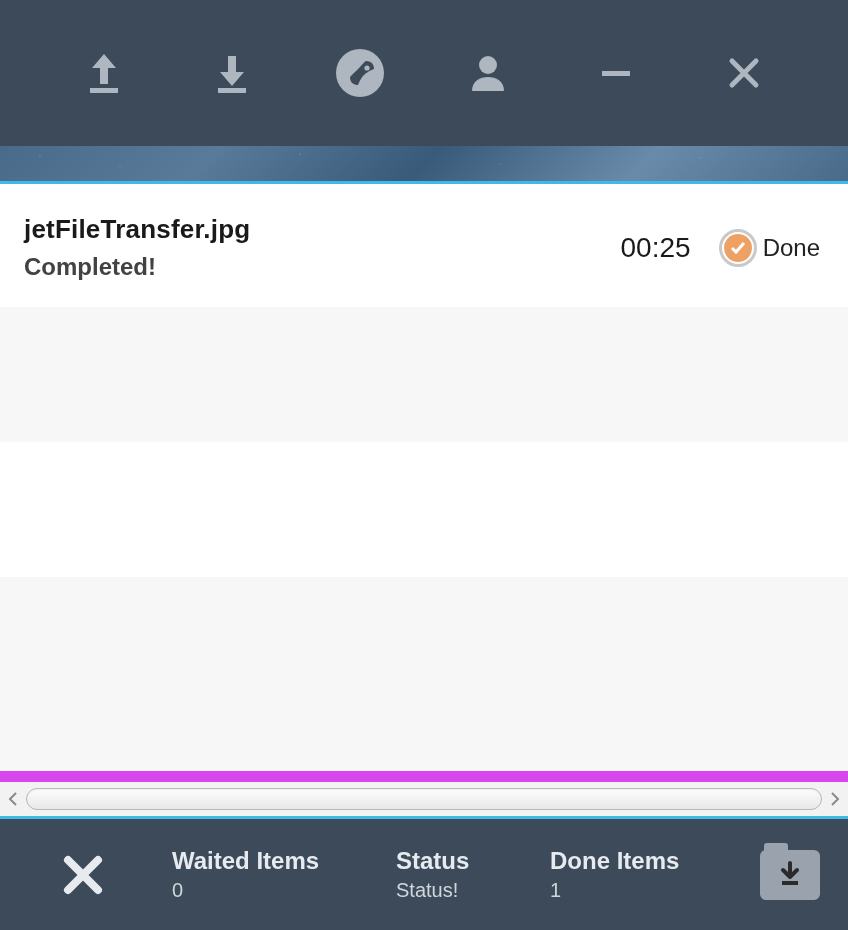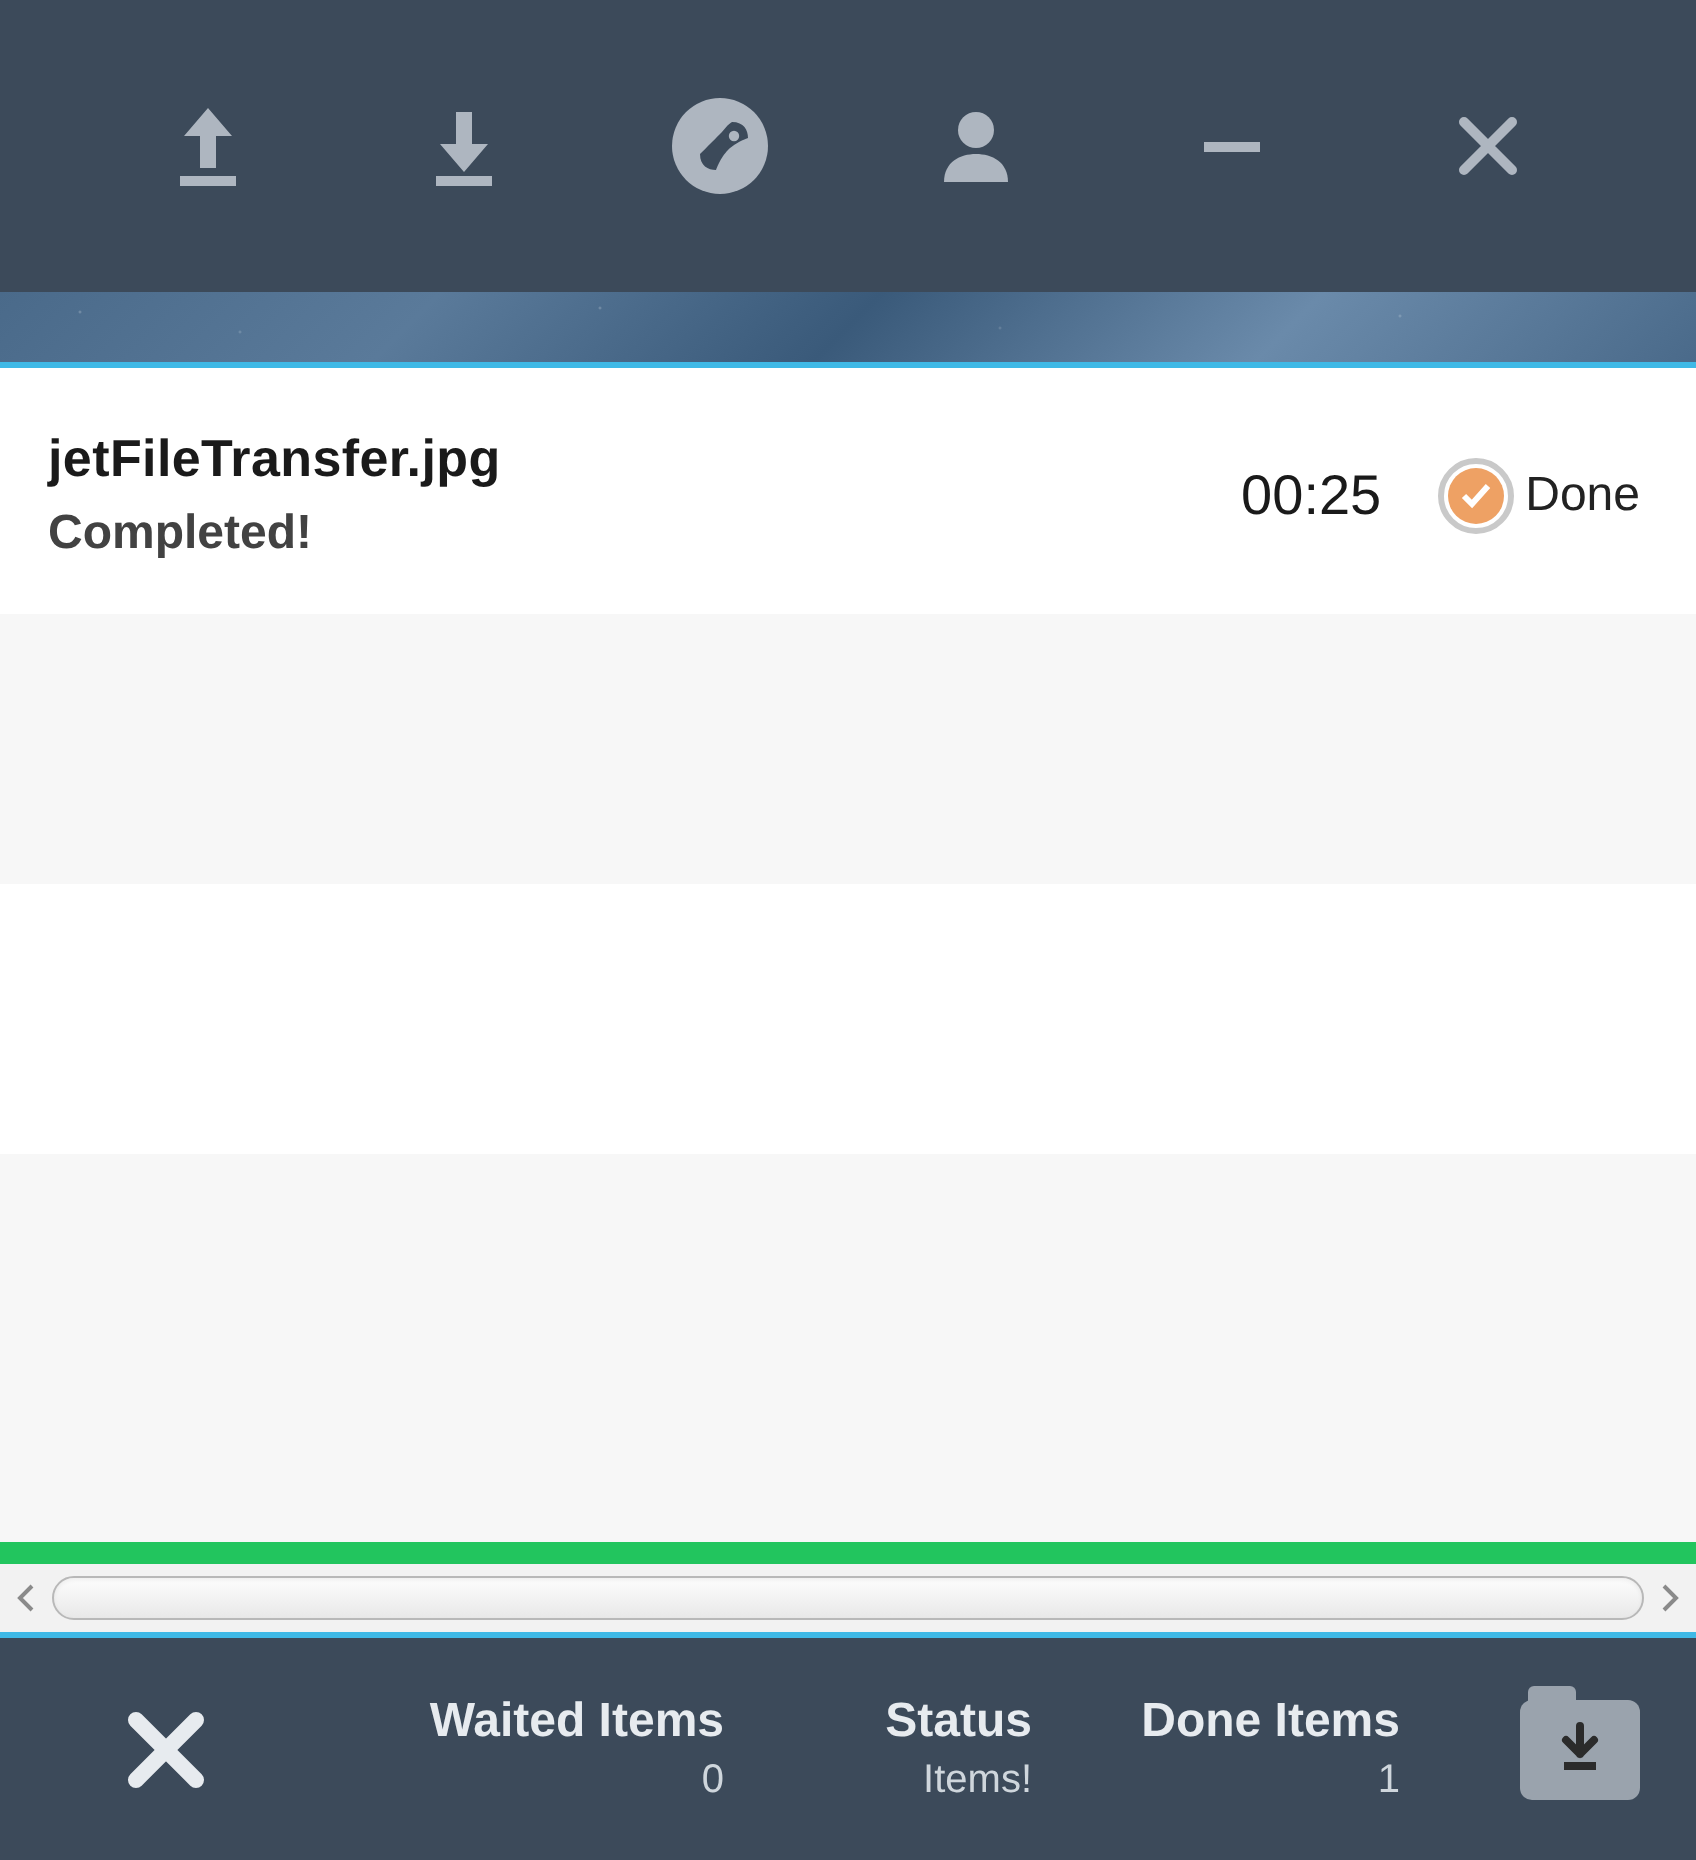--- a/index.html
+++ b/index.html
@@ -38,21 +38,21 @@
       radial-gradient(1px 1px at 40px 10px, rgba(255,255,255,0.5), transparent),
       radial-gradient(1px 1px at 120px 20px, rgba(255,255,255,0.4), transparent),
       radial-gradient(1px 1px at 300px 8px, rgba(255,255,255,0.5), transparent),
       radial-gradient(1px 1px at 500px 18px, rgba(255,255,255,0.35), transparent),
       radial-gradient(1px 1px at 700px 12px, rgba(255,255,255,0.45), transparent);
     opacity: .6;
   }
 
   .list-area {
     height: 598px;
-    background: #22c55e;
+    background: #d946ef;
     overflow: hidden;
   }
   .row {
     background: #fff;
     padding: 30px 24px 26px 24px;
     display: flex;
     align-items: center;
     gap: 20px;
   }
   .row.alt, .row-spacer.alt { background: #f7f7f7; }
@@ -121,21 +121,21 @@
     display: flex;
     align-items: center;
     padding: 0 28px;
     color: #e7ebef;
     gap: 34px;
   }
   .footer-left {
     width: 110px;
     display: flex; align-items: center; justify-content: center;
   }
-  .footer-block { display: flex; flex-direction: column; gap: 4px; text-align: right; }
+  .footer-block { display: flex; flex-direction: column; gap: 4px; }
   .footer-label { font-size: 24px; font-weight: 700; color: #e7ebef; }
   .footer-value { font-size: 20px; color: #cfd6dc; }
   #fb-waited { width: 190px; }
   #fb-status { width: 120px; }
   #fb-total  { width: 150px; }
 
   .footer-right { margin-left: auto; }
   .dl-folder-btn {
     width: 60px; height: 50px;
     background: #9aa3ad;
@@ -241,21 +241,21 @@
     <svg width="46" height="46" viewBox="0 0 46 46">
       <path d="M8 8 L38 38 M38 8 L8 38" stroke="#e7ebef" stroke-width="8" stroke-linecap="round"></path>
     </svg>
   </div>
   <div class="footer-block" id="fb-waited">
     <div class="footer-label">Waited Items</div>
     <div class="footer-value">0</div>
   </div>
   <div class="footer-block" id="fb-status">
     <div class="footer-label">Status</div>
-    <div class="footer-value">Items!</div>
+    <div class="footer-value">Status!</div>
   </div>
   <div class="footer-block" id="fb-total">
     <div class="footer-label">Done Items</div>
     <div class="footer-value">1</div>
   </div>
   <div class="footer-right">
     <div class="dl-folder-btn">
       <svg width="24" height="28" viewBox="0 0 24 28">
         <path d="M12 2 L12 16 M12 16 L5 9 M12 16 L19 9" stroke="#2b2b2b" stroke-width="4" fill="none" stroke-linecap="round" stroke-linejoin="round"></path>
         <rect x="4" y="20" width="16" height="4" fill="#2b2b2b"></rect>

